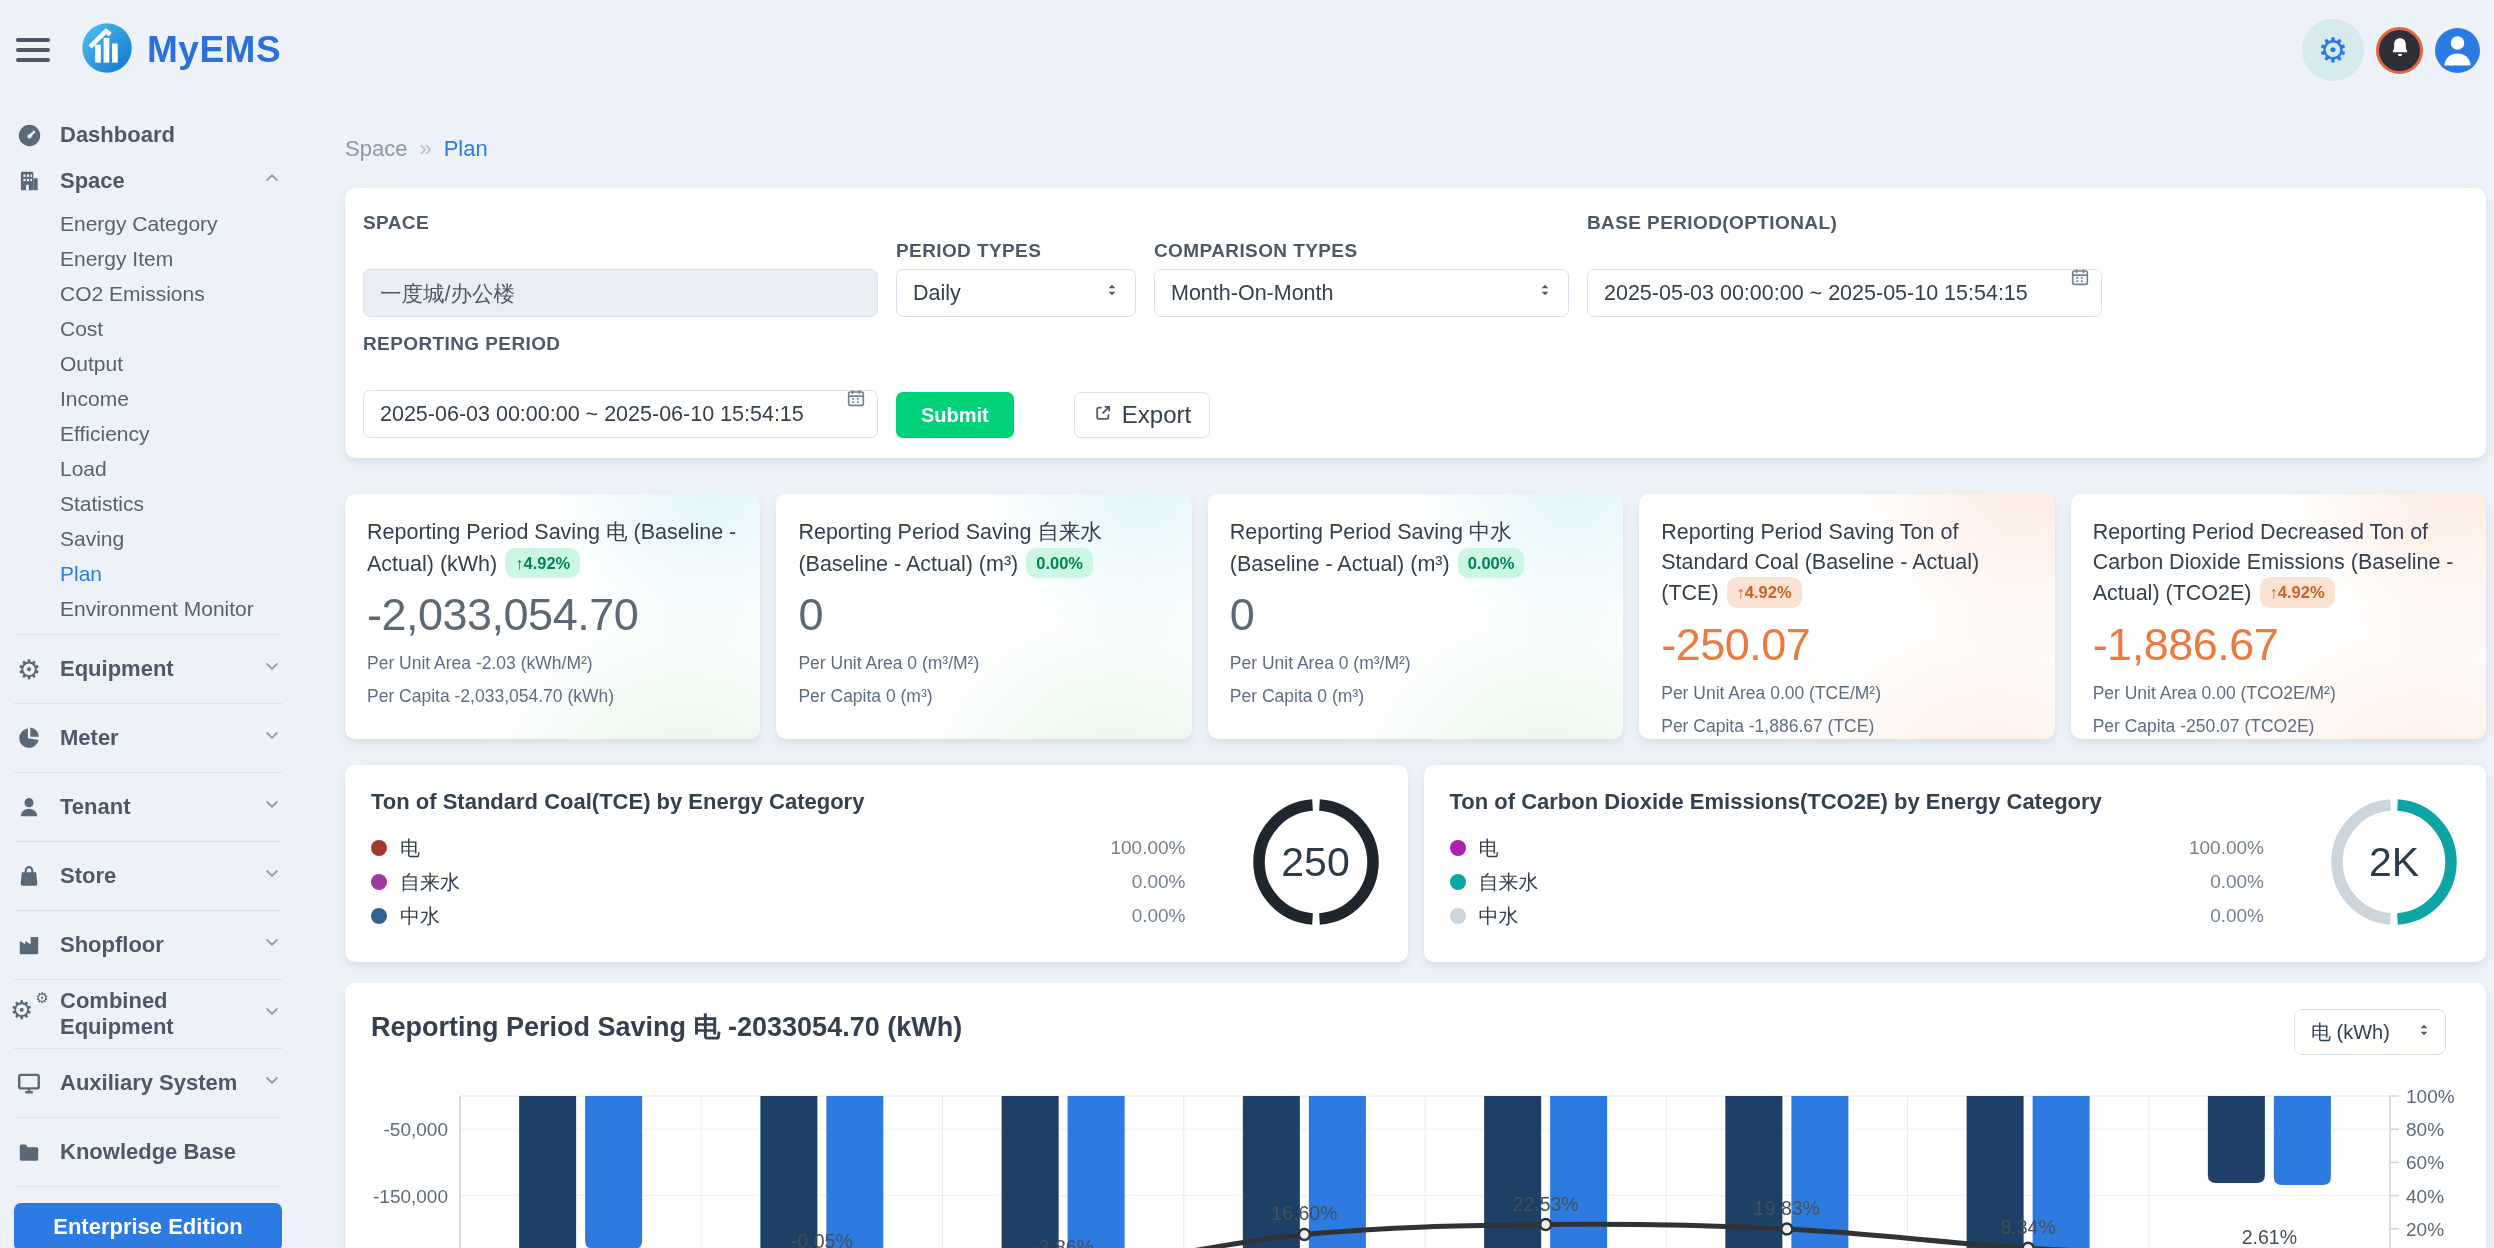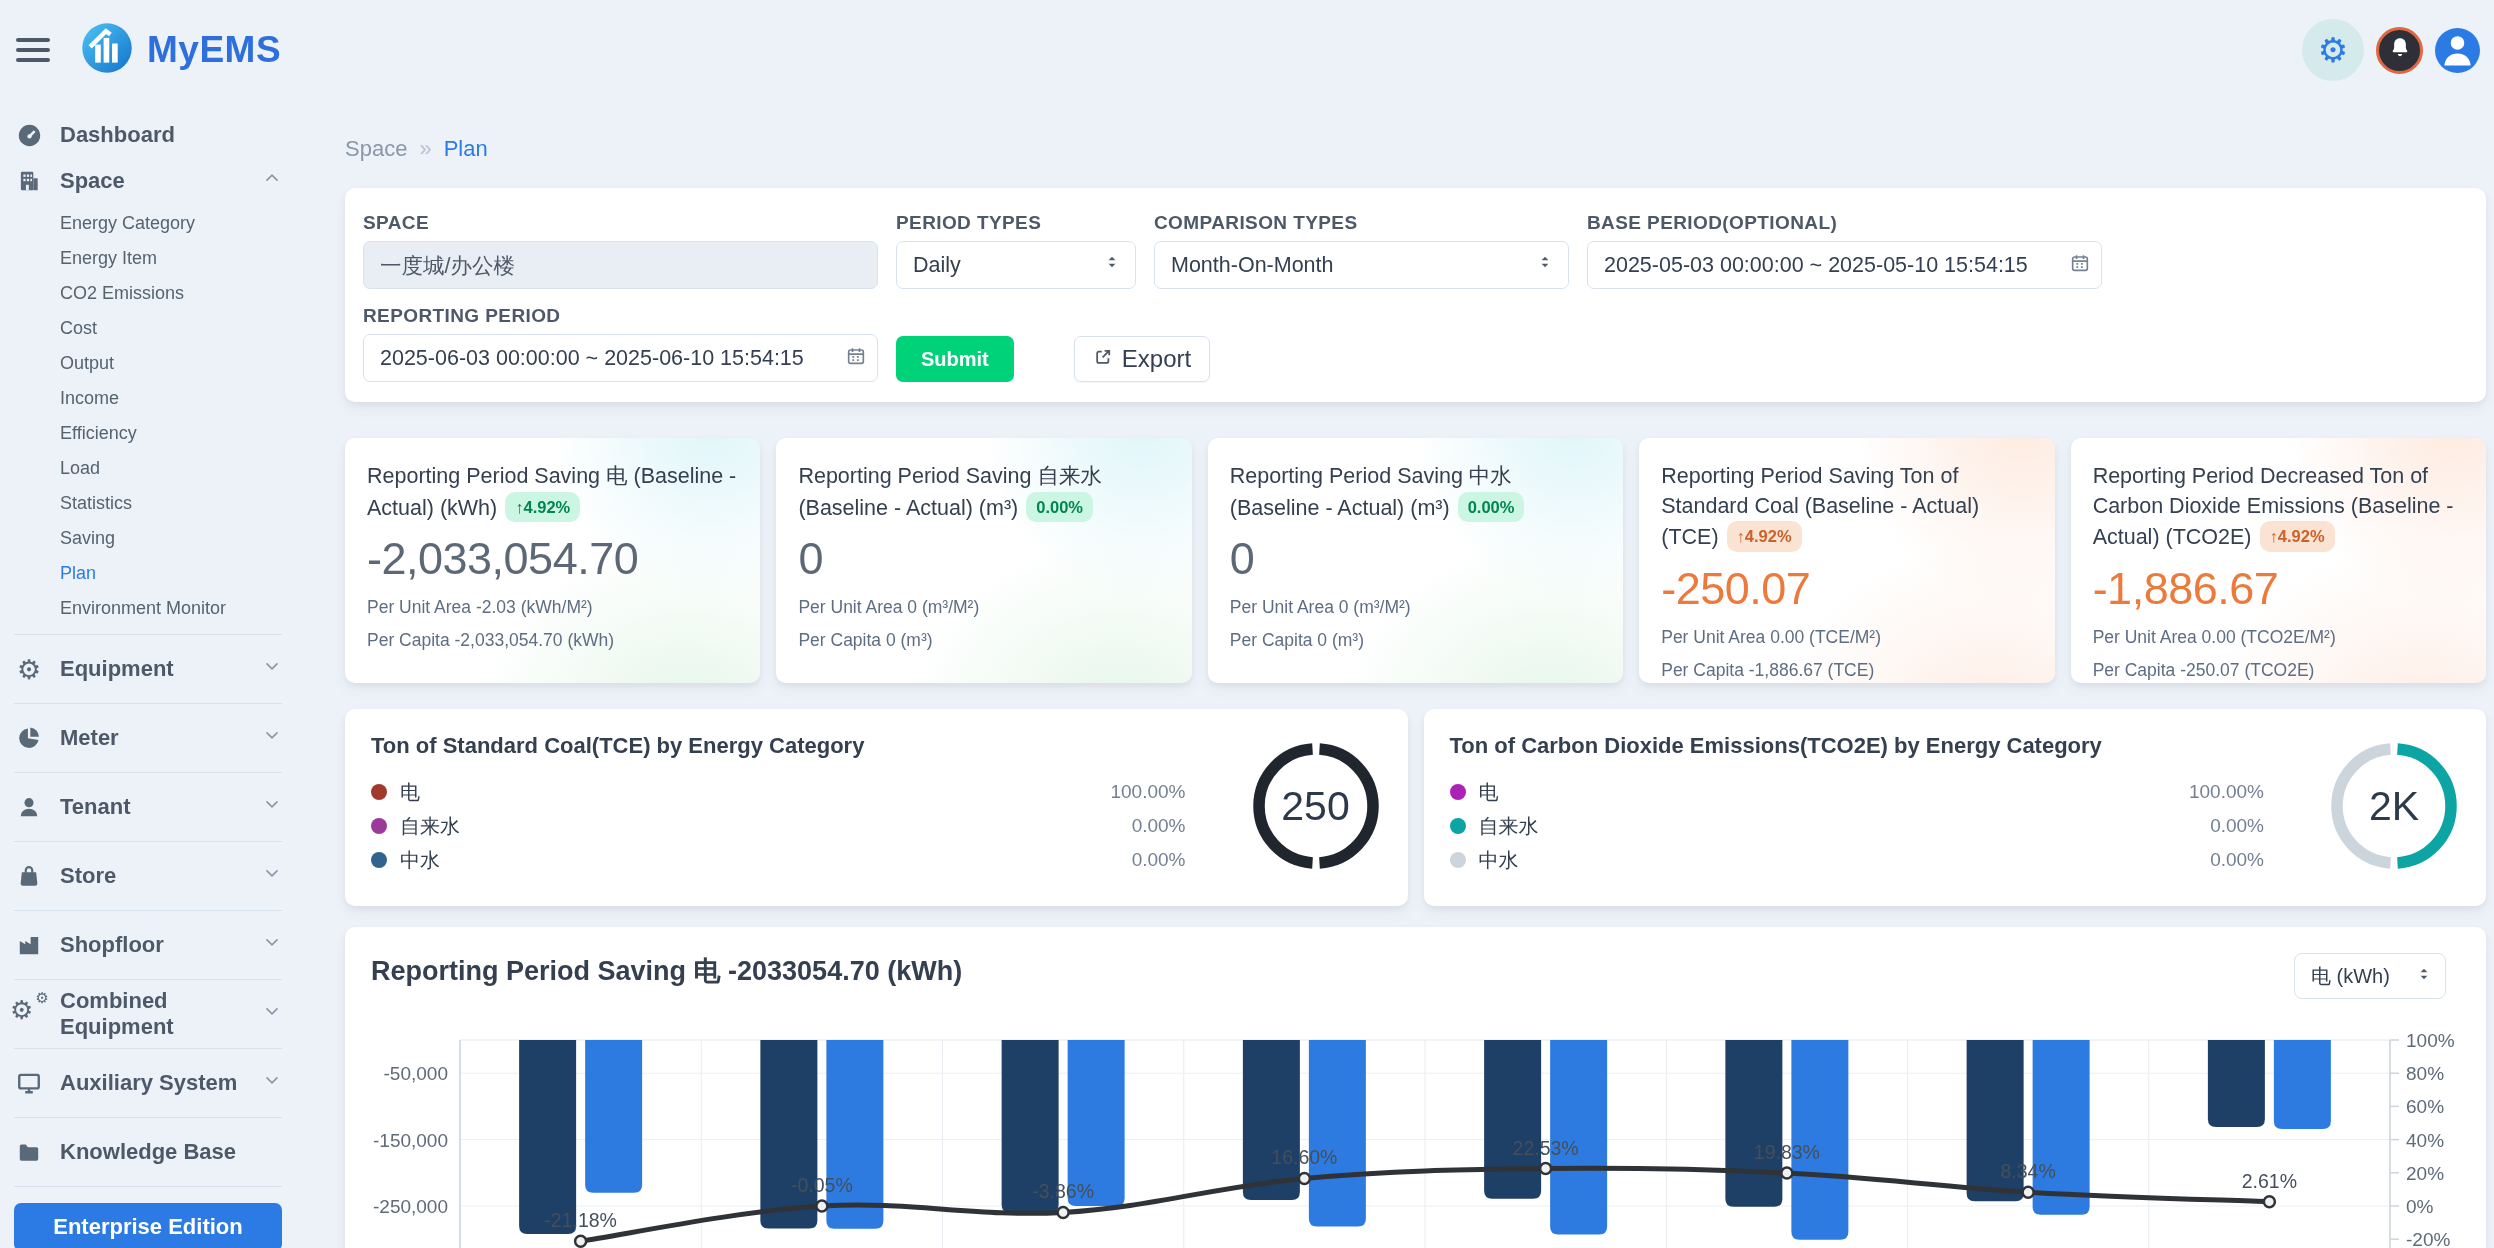--- a/index.html
+++ b/index.html
@@ -17,21 +17,21 @@
   .gear-wrap { width:62px; height:62px; border-radius:50%; background:rgba(0,170,140,.10); display:flex; align-items:center; justify-content:center; cursor:pointer; }
   .gear-glyph { font-family:"DejaVu Sans",sans-serif; font-size:34px; color:#2c7be5; line-height:1; }
   .bell-wrap { width:47px; height:47px; border-radius:50%; background:#2f3037; border:3px solid #e0673f; display:flex; align-items:center; justify-content:center; cursor:pointer; }
   .avatar-wrap { width:45px; height:45px; border-radius:50%; background:#2c7be5; overflow:hidden; display:flex; align-items:center; justify-content:center; cursor:pointer; }
 
   
   .sidebar { position:absolute; left:0; top:100px; bottom:0; width:340px; padding:12px 0 0 14px; overflow:hidden; }
   .side-item { position:relative; width:268px; height:46px; display:flex; align-items:center; gap:16px; cursor:pointer; color:#4d5969; font-size:22px; font-weight:600; }
   .side-item .ico { width:30px; display:flex; justify-content:center; color:#5a6978; }
   .side-sub { margin:2px 0 6px 46px; }
-  .side-sub-item { height:35px; display:flex; align-items:center; font-size:18px; font-weight:500; color:#55636f; cursor:pointer; }
+  .side-sub-item { height:35px; display:flex; align-items:center; font-size:21px; font-weight:500; color:#55636f; cursor:pointer; }
   .side-sub-item.active { color:#2c7be5; }
   .divider { width:268px; height:1px; background:#d8e2ef; }
   .group-item { position:relative; width:268px; height:68px; display:flex; align-items:center; gap:16px; color:#4d5969; font-size:22px; font-weight:600; cursor:pointer; }
   .group-item .ico { width:30px; display:flex; justify-content:center; color:#5a6978; }
   .chev { position:absolute; right:0; top:50%; transform:translateY(-50%); color:#8a97a8; }
   .gears-combo { position:relative; width:30px; height:30px; }
   .gears-combo .g1 { position:absolute; left:-4px; top:-2px; font-size:26px; line-height:1; font-family:"DejaVu Sans",sans-serif; }
   .gears-combo .g2 { position:absolute; right:-5px; top:-8px; font-size:15px; line-height:1; font-family:"DejaVu Sans",sans-serif; }
   .enterprise-btn { margin-top:16px; width:268px; height:48px; background:#2c7be5; color:#fff; font-size:22px; font-weight:700; border:none; border-radius:7px; display:flex; align-items:center; justify-content:center; cursor:pointer; }
 
@@ -43,21 +43,21 @@
   .breadcrumb .current { color:#2c7be5; cursor:pointer; }
 
   .card { background:#fff; border-radius:10px; box-shadow:0 7px 14px rgba(65,69,88,.05),0 3px 6px rgba(0,0,0,.05); }
 
   
   .filter-card { margin-top:26px; padding:24px 24px 20px 18px; position:relative; }
   .f-row { display:flex; gap:18px; align-items:flex-end; }
   .f-row + .f-row { margin-top:16px; }
   .f-field label { display:block; font-size:19px; font-weight:700; color:#4d5969; letter-spacing:.4px; margin-bottom:7px; }
   .f-input { position:relative; }
-  .f-input input { width:100%; height:48px; border:1px solid #d8e2ef; border-radius:7px; background:#fff; color:#344050; font-size:21.5px; padding:0 44px 0 16px; font-family:inherit; outline:none; }
+  .f-input input { width:100%; height:48px; border:1px solid #d8e2ef; border-radius:7px; background:#fff; color:#344050; font-size:21.5px; padding:0 44px 0 16px; font-family:inherit; outline:none;margin-top:28px; }
   .f-input input[disabled] { background:#e9eef5; color:#4d5969; }
   .f-input .cal { position:absolute; right:11px; top:50%; transform:translateY(-50%); color:#748194; }
   .f-select { height:48px; border:1px solid #d8e2ef; border-radius:7px; background:#fff; display:flex; align-items:center; justify-content:space-between; padding:0 12px 0 16px; font-size:21.5px; color:#344050; cursor:pointer; }
   .w-space { width:515px; } .w-comp { width:415px; } .w-period { width:240px; } .w-base { width:515px; }
   .btn-submit { height:46px; padding:0 25px; background:#00d27a; border:none; border-radius:7px; color:#fff; font-size:20px; font-weight:700; cursor:pointer; font-family:inherit; }
   .btn-export { height:46px; margin-left:42px; padding:0 18px; background:#fff; border:1px solid #d8e2ef; border-radius:7px; color:#344050; font-size:24px; font-weight:500; cursor:pointer; display:flex; align-items:center; gap:9px; font-family:inherit; box-shadow:0 1px 2px rgba(0,0,0,.04); }
 
   
   .metrics-row { margin-top:36px; display:flex; gap:16px; }
   .metric-card { flex:1 1 0; height:245px; padding:24px 22px; position:relative; overflow:hidden; }

